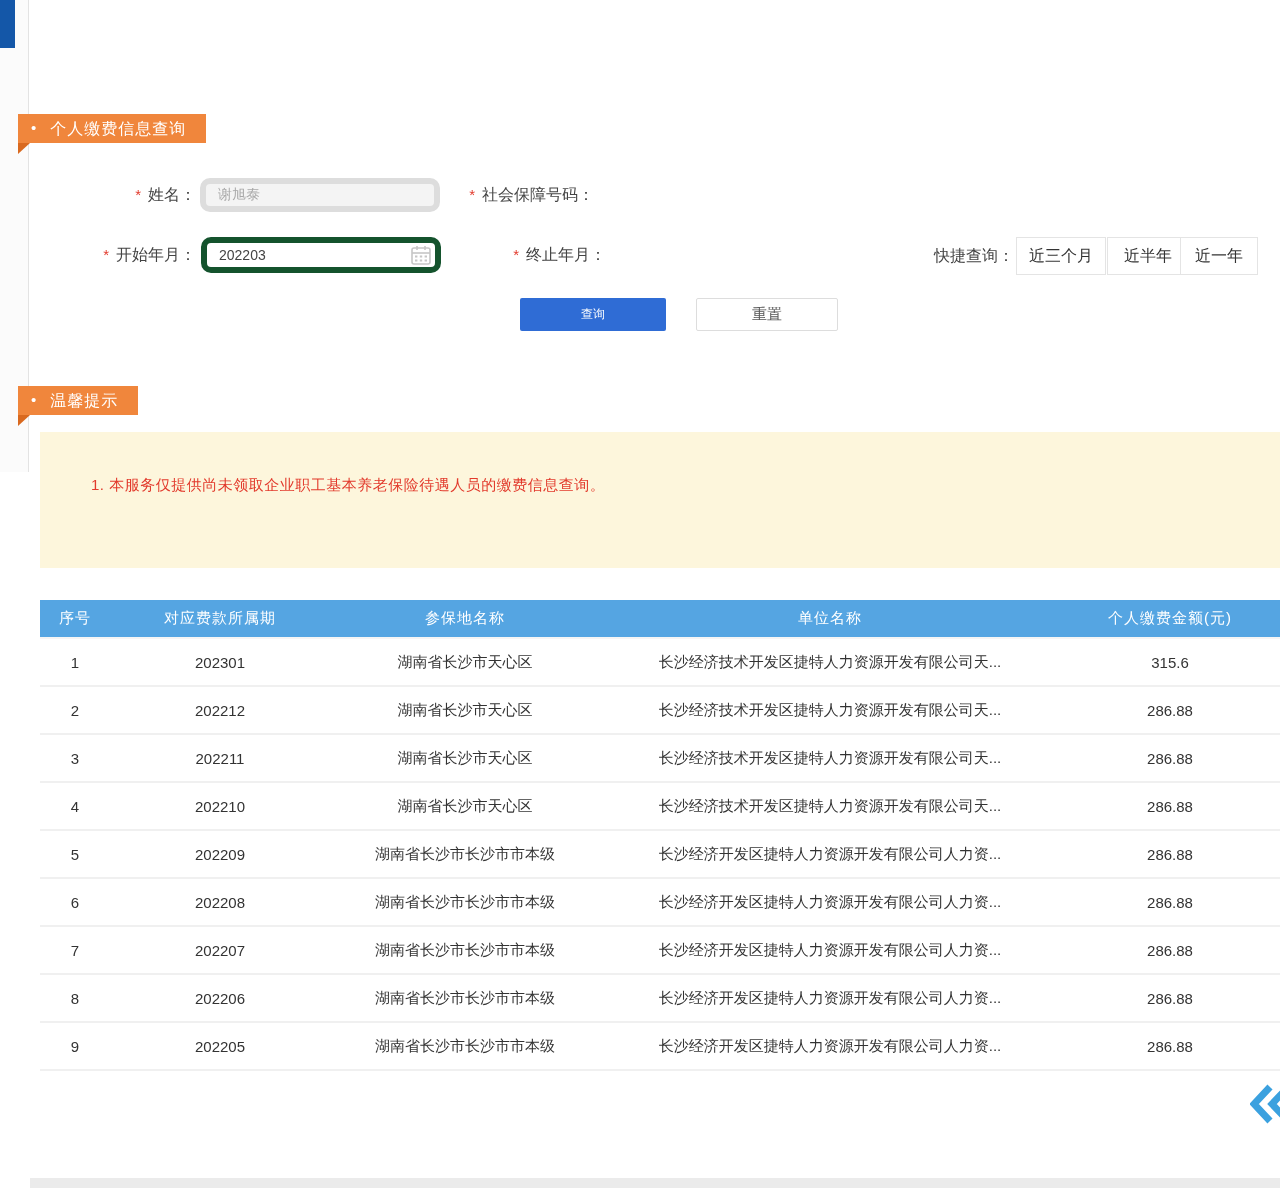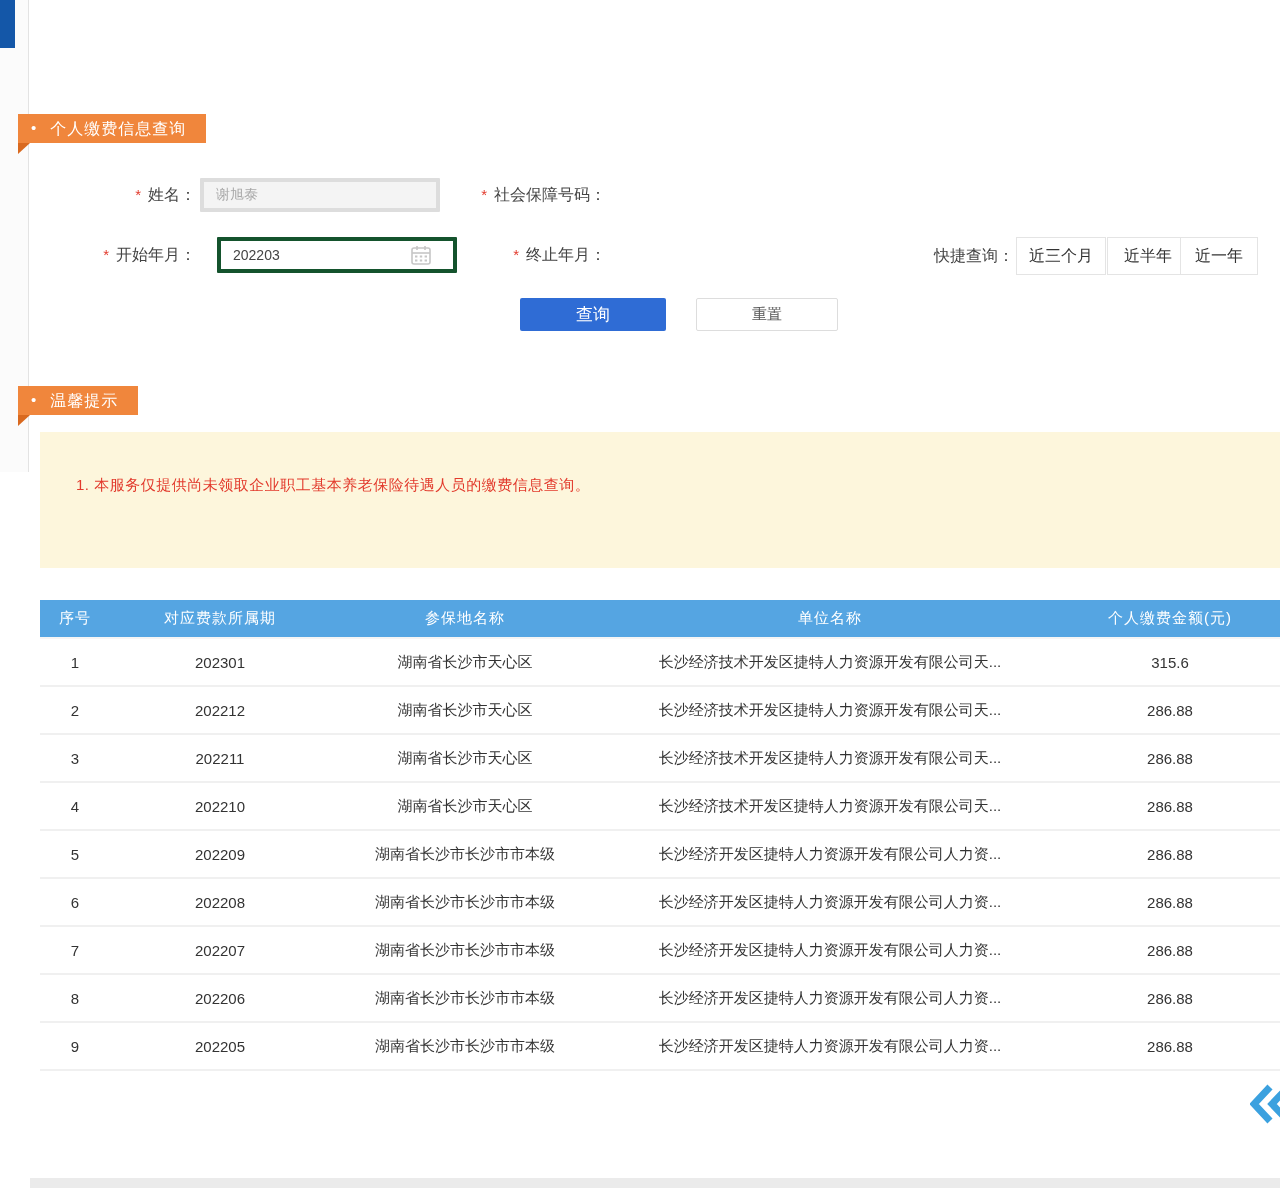--- a/index.html
+++ b/index.html
@@ -16,34 +16,34 @@
   
   .section-badge { position:absolute; left:18px; height:29px; line-height:29px; background:var(--accent_orange,#F0863C); color:#fff; font-size:16px; padding:0 20px 0 13px; letter-spacing:1px; }
   .section-badge .dot { display:inline-block; margin-right:13px; font-size:15px; transform:translateY(-1px); }
   .section-badge::after { content:""; position:absolute; left:0; top:29px; width:0; height:0; border-top:11px solid var(--accent_orange_dark,#D9691F); border-right:12px solid transparent; }
   .badge-query { top:114px; }
   .badge-tips  { top:386px; }
 
   
   .form-label { position:absolute; height:34px; line-height:34px; text-align:right; font-size:16px; color:#444; }
   .star { color:var(--notice_text,#E23A2C); margin-right:7px; font-size:15px; }
-  .text-input { position:absolute; height:34px; border:4px solid #14532d; border-radius:1px; font-size:14px; color:#444; padding:0 12px; background:#fff; font-family:inherit; outline:none; }
+  .text-input { position:absolute; height:34px; border:6px solid #14532d; border-radius:10px; font-size:14px; color:#444; padding:0 12px; background:#fff; font-family:inherit; outline:none; }
   .text-input.disabled { background:#f4f4f4; color:#a8a8a8; border-color:#ddd; }
   .date-wrap { position:absolute; height:36px; }
-  .date-wrap .text-input { position:absolute; left:17px; top:0; width:100%; height:36px; padding-right:38px; }
+  .date-wrap .text-input { position:absolute; left:1px; top:0; width:100%; height:36px; padding-right:38px; }
   .date-wrap .cal { position:absolute; right:8px; top:7px; }
 
   .quick-label { position:absolute; left:926px; top:237px; width:88px; height:37px; line-height:37px; font-size:16px; color:#444; text-align:right; }
   .quick-btn { position:absolute; top:237px; height:38px; line-height:36px; background:#fff; border:1px solid #e4e4e4; font-size:16px; color:#333; text-align:center; cursor:pointer; font-family:inherit; }
 
-  .btn-query { position:absolute; left:520px; top:298px; width:146px; height:33px; background:var(--primary_blue,#2F6CD5); color:#fff; border:none; border-radius:2px; font-size:17px; cursor:pointer; font-family:Liberation Sans, sans-serif; }
+  .btn-query { position:absolute; left:520px; top:298px; width:146px; height:33px; background:var(--primary_blue,#2F6CD5); color:#fff; border:none; border-radius:2px; font-size:12px; cursor:pointer; font-family:Liberation Sans, sans-serif; }
   .btn-reset { position:absolute; left:696px; top:298px; width:142px; height:33px; background:#fff; color:#555; border:1px solid #ddd; border-radius:2px; font-size:15px; cursor:pointer; font-family:inherit; }
 
   
-  .notice { position:absolute; left:40px; top:432px; width:1240px; height:136px; background:var(--notice_bg,#FDF6DC); padding:40px 30px 0 36px; }
+  .notice { position:absolute; left:40px; top:432px; width:1240px; height:136px; background:var(--notice_bg,#FDF6DC); padding:40px 30px 0 51px; }
   .notice p { color:var(--notice_text,#E23A2C); font-size:15px; line-height:26px; letter-spacing:0.5px; }
 
   
   .pay-table { position:absolute; left:40px; top:600px; width:1240px; border-collapse:collapse; table-layout:fixed; font-size:15px; color:#333; }
   .pay-table th { background:var(--table_header_blue,#55A5E2); color:#fff; font-weight:normal; height:38px; font-size:15px; letter-spacing:1px; }
   .pay-table td { height:48px; text-align:center; border-bottom:2px solid #f0f0f0; overflow:hidden; white-space:nowrap; text-overflow:ellipsis; background:#fff; }
   .pay-table tbody tr:first-child td { border-top:2px solid #f5f5f5; }
 
   
   .collapse-ctrl { position:absolute; left:1250px; top:1082px; width:46px; height:44px; cursor:pointer; }
@@ -61,21 +61,21 @@
 
   <div class="section-badge badge-query">
     <span class="dot">•</span><span>个人缴费信息查询</span>
   </div>
 
   <div class="form-label" style="left:80px; top:178px; width:116px;">
     <span class="star">*</span><span>姓名：</span>
   </div>
   <input class="text-input disabled" style="left: 200px; top: 178px; width: 240px;" readonly="" value="谢旭泰">
 
-  <div class="form-label" style="left:440px; top:178px; width:166px;">
+  <div class="form-label" style="left:428px; top:178px; width:166px;">
     <span class="star">*</span><span>社会保障号码：</span>
   </div>
 
   <div class="form-label" style="left:80px; top:238px; width:116px;">
     <span class="star">*</span><span>开始年月：</span>
   </div>
   <div class="date-wrap" style="left:200px; top:237px; width:240px;">
     <input class="text-input" value="202203" style="">
     <span class="cal">
       <svg width="22" height="22" viewBox="0 0 22 22">

